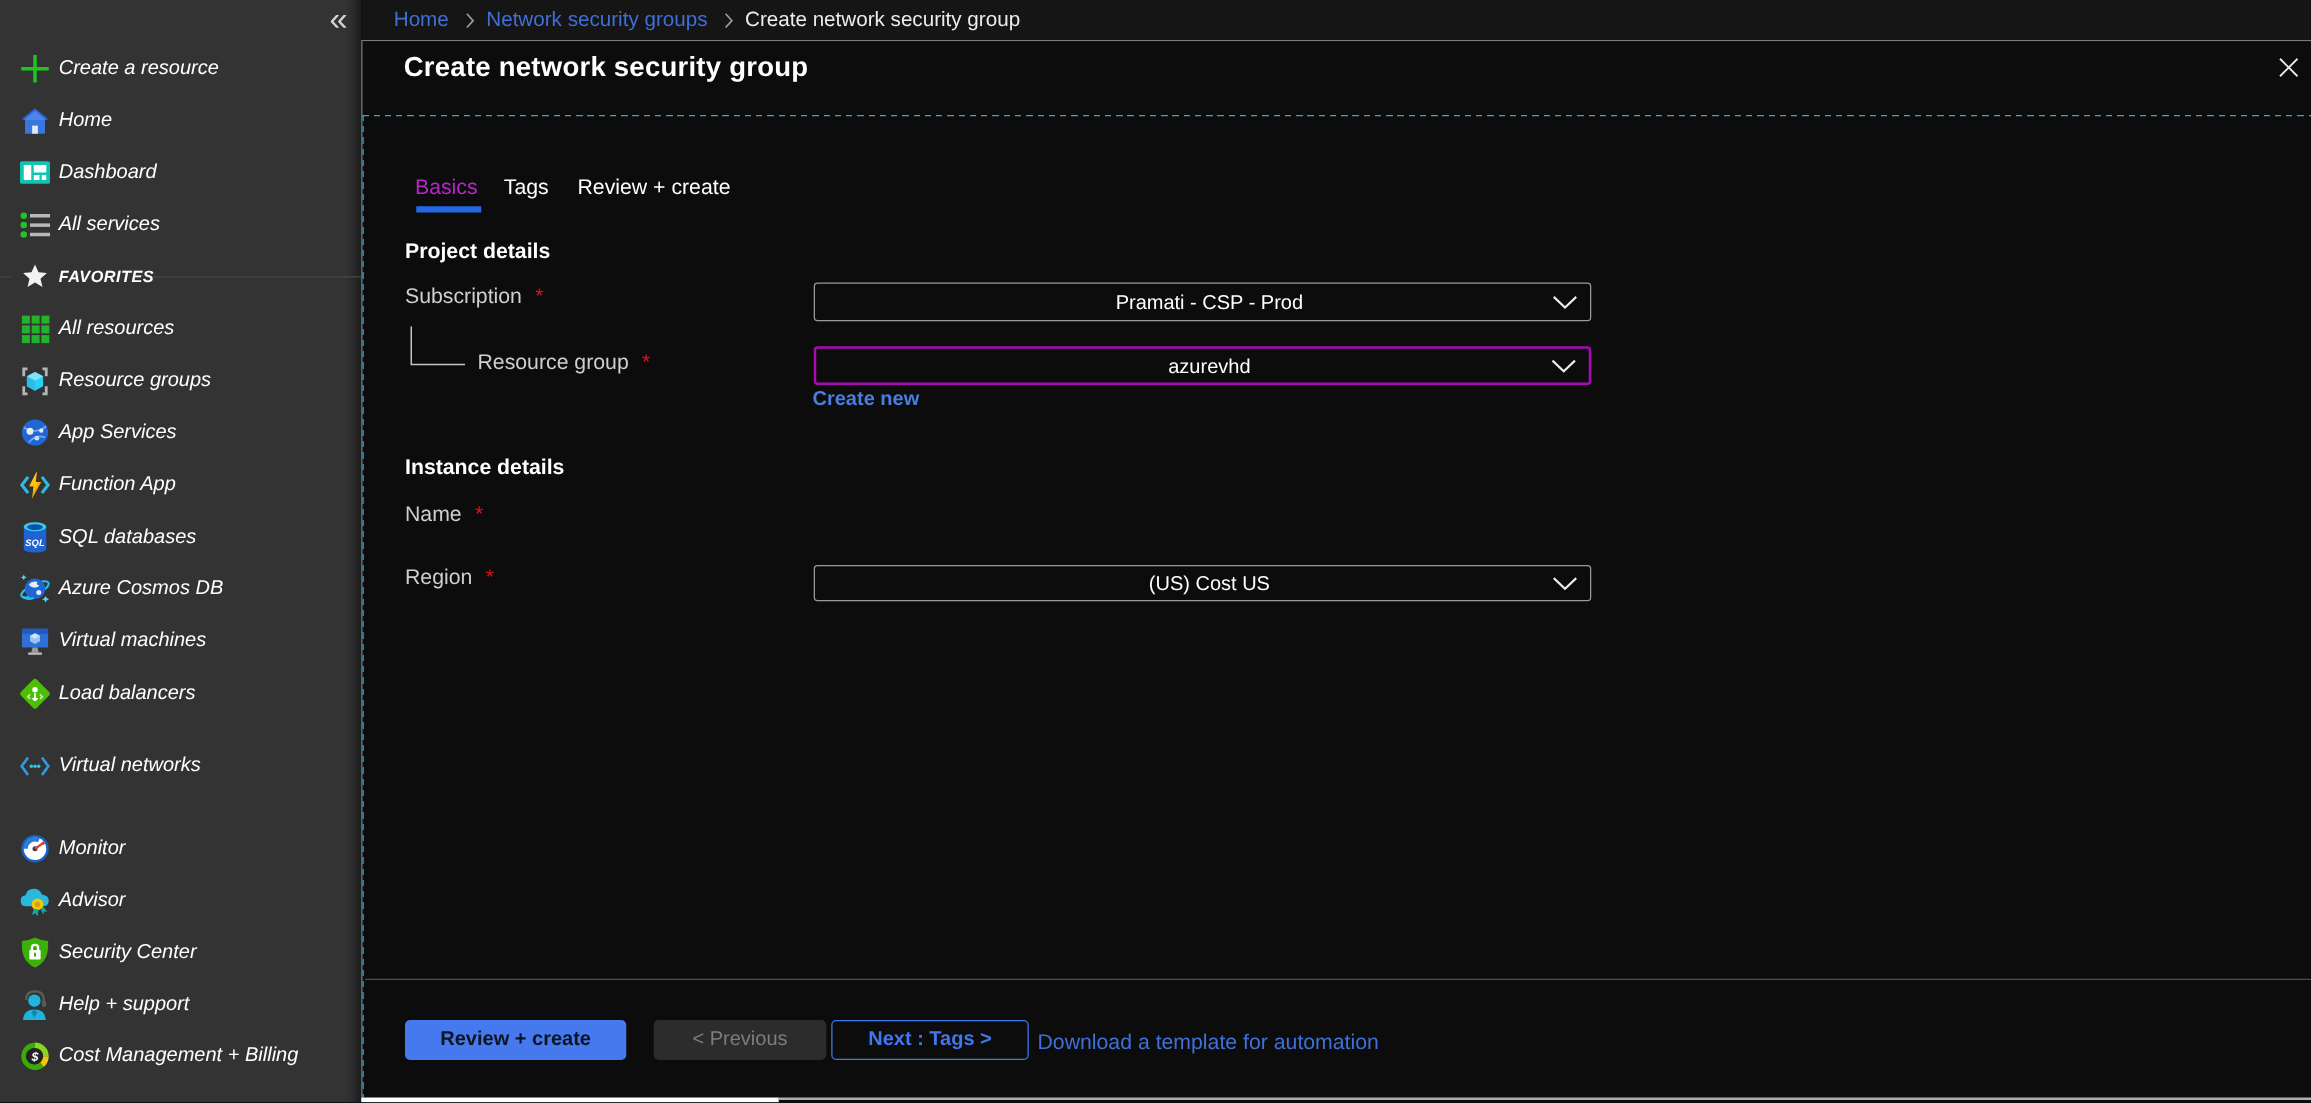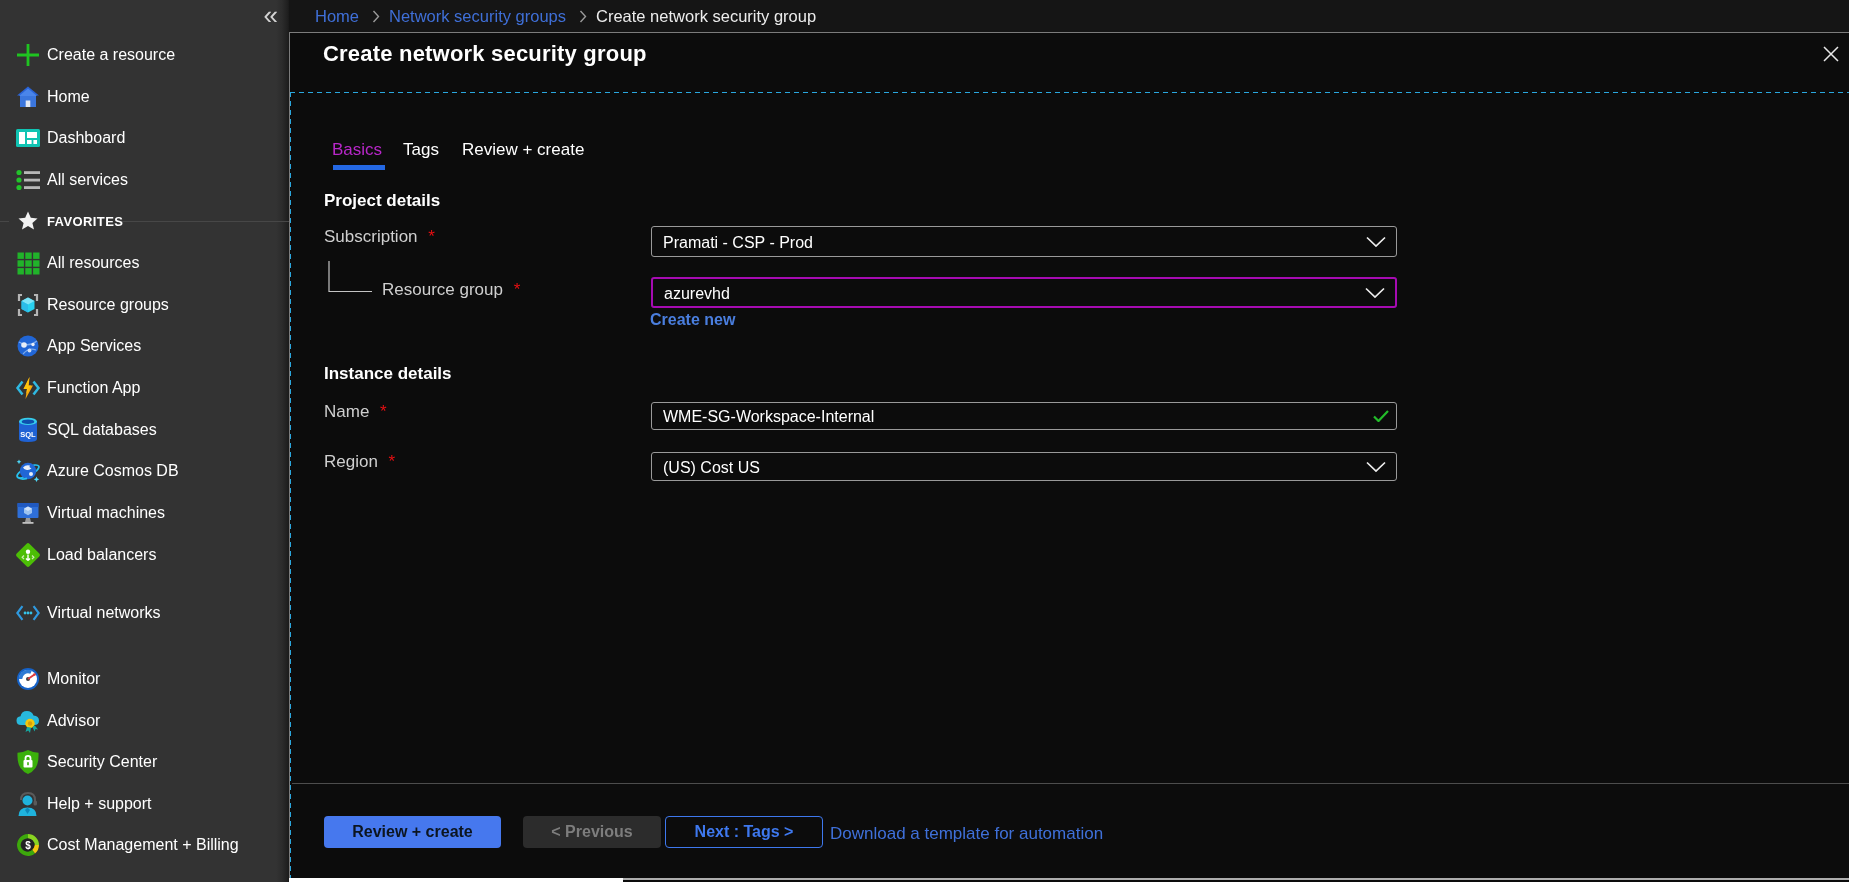--- a/index.html
+++ b/index.html
@@ -13,21 +13,21 @@
   
   #sidebar {
     position:absolute; left:0; top:0; width:289px; height:882px;
     background:linear-gradient(to right, #333333 0, #333333 276px, #2c2c2c 282px, #1e1e1e 288px, #191919 289px);
   }
   .collapse {
     position:absolute; right:11px; top:0px; color:#d4d4d4; font-size:26px; line-height:30px;
   }
   .navitem {
     position:absolute; left:0; width:256px; height:40px;
-    display:flex; align-items:center; color:#ffffff; font-size:16px;
+    display:flex; align-items:center; color:#ffffff; font-size:16px;font-style:italic;
   }
   .navitem .ic { position:absolute; left:15px; top:50%; transform:translateY(-50%); width:26px; height:26px; display:flex; align-items:center; justify-content:center; }
   .navitem .tx { position:absolute; left:47px; top:50%; transform:translateY(-50%); white-space:nowrap; }
   .fav { font-size:13px; font-weight:700; letter-spacing:0.4px; }
   .favline { position:absolute; left:122px; top:221px; width:167px; height:1px; background:#474747; }
   
   #crumb {
     position:absolute; left:289px; top:0; width:1560px; height:33px;
     background:#151515; border-bottom:1px solid #7c7c7c;
     display:flex; align-items:center; font-size:16.5px; color:#ececec;
@@ -53,31 +53,31 @@
   
   .tab { position:absolute; font-size:17px; color:#ffffff; }
   #tab-basics { left:40px; top:47px; color:#b827c9; font-weight:400;text-align:right; }
   #tab-underline { position:absolute; left:41px; top:72px; width:52px; height:5px; background:#2468e4; }
   #tab-tags { left:111px; top:47px; }
   #tab-review { left:170px; top:47px; }
   .h2 { position:absolute; color:#ffffff; font-size:17px; font-weight:700; }
   .lbl { position:absolute; color:#cfcfcf; font-size:17px; }
   .req { color:#e60f12; margin-left:6px; }
   .field {
-    position:absolute; left:359px; width:746px; height:31px;
+    position:absolute; left:359px; width:622px; height:31px;
     border:1px solid #9a9a9a; border-radius:3px; color:#ffffff; font-size:16px;
-    display:flex; align-items:center; padding-left:11px; padding-top:2px; background:transparent;
+    display:flex; align-items:center; padding-left:11px; padding-top:2px; background:transparent;justify-content:center;
   }
   .chev { position:absolute; right:10px; top:50%; transform:translateY(-50%); }
   .link { color:#4a7ede; font-size:15px; }
   
   #footline { position:absolute; left:0; top:690px; width:1559px; height:1px; background:#4d4d4d; }
   .btn { position:absolute; top:723px; height:32px; border-radius:4px; font-size:16px; display:flex; align-items:center; justify-content:center; }
   #btn-review { left:32px; width:177px; background:#4678ee; color:#0c1520; font-weight:600; }
-  #btn-prev { left:231px; width:138px; background:#2c2c2c; color:#7d7d7d;font-weight:bold; }
+  #btn-prev { left:231px; width:138px; background:#2c2c2c; color:#7d7d7d; }
   #btn-next { left:373px; width:158px; background:transparent; border:1px solid #3e78ee; color:#3e78ee; font-weight:600; }
   #btn-dl { position:absolute; left:538px; top:731px; color:#3f70d9; font-size:17px; }
   
   #strip-w { position:absolute; left:289px; top:878px; width:334px; height:4px; background:#ffffff; }
   #strip-g { position:absolute; left:623px; top:878px; width:1226px; height:2px; background:#aeaeae; }
 </style>
 </head>
 <body>
 <div id="app">
   <div id="sidebar">
@@ -359,26 +359,20 @@
           <span>azurevhd</span>
         <svg class="chev" width="20" height="11" viewBox="0 0 20 11">
             <path d="M1 1 L10 9.5 L19 1" stroke="#ececec" stroke-width="1.7" fill="none"></path>
           </svg>
       </div>
       <div class="link" style="position:absolute; left:358px; top:218px; font-weight:700; font-size:16px;">Create new</div>
 
       <div class="h2" style="left:32px; top:271px;">Instance details</div>
 
       <div class="lbl" style="left:32px; top:309px;">Name <span class="req">*</span></div>
-      <div class="field" style="top:309px; height:28px;">
-          <span>WME-SG-Workspace-Internal</span>
-        <svg class="chev" style="right:7px" width="16" height="12" viewBox="0 0 16 12">
-            <path d="M1 6.5 L5.5 11 L15 1" stroke="#23bd2a" stroke-width="2.2" fill="none"></path>
-          </svg>
-      </div>
 
       <div class="lbl" style="left:32px; top:359px;">Region <span class="req">*</span></div>
       <div class="field" style="top:359px; height:29px;">
           <span>(US) Cost US</span>
         <svg class="chev" width="20" height="11" viewBox="0 0 20 11">
             <path d="M1 1 L10 9.5 L19 1" stroke="#ececec" stroke-width="1.7" fill="none"></path>
           </svg>
       </div>
 
       <div id="footline"></div>

